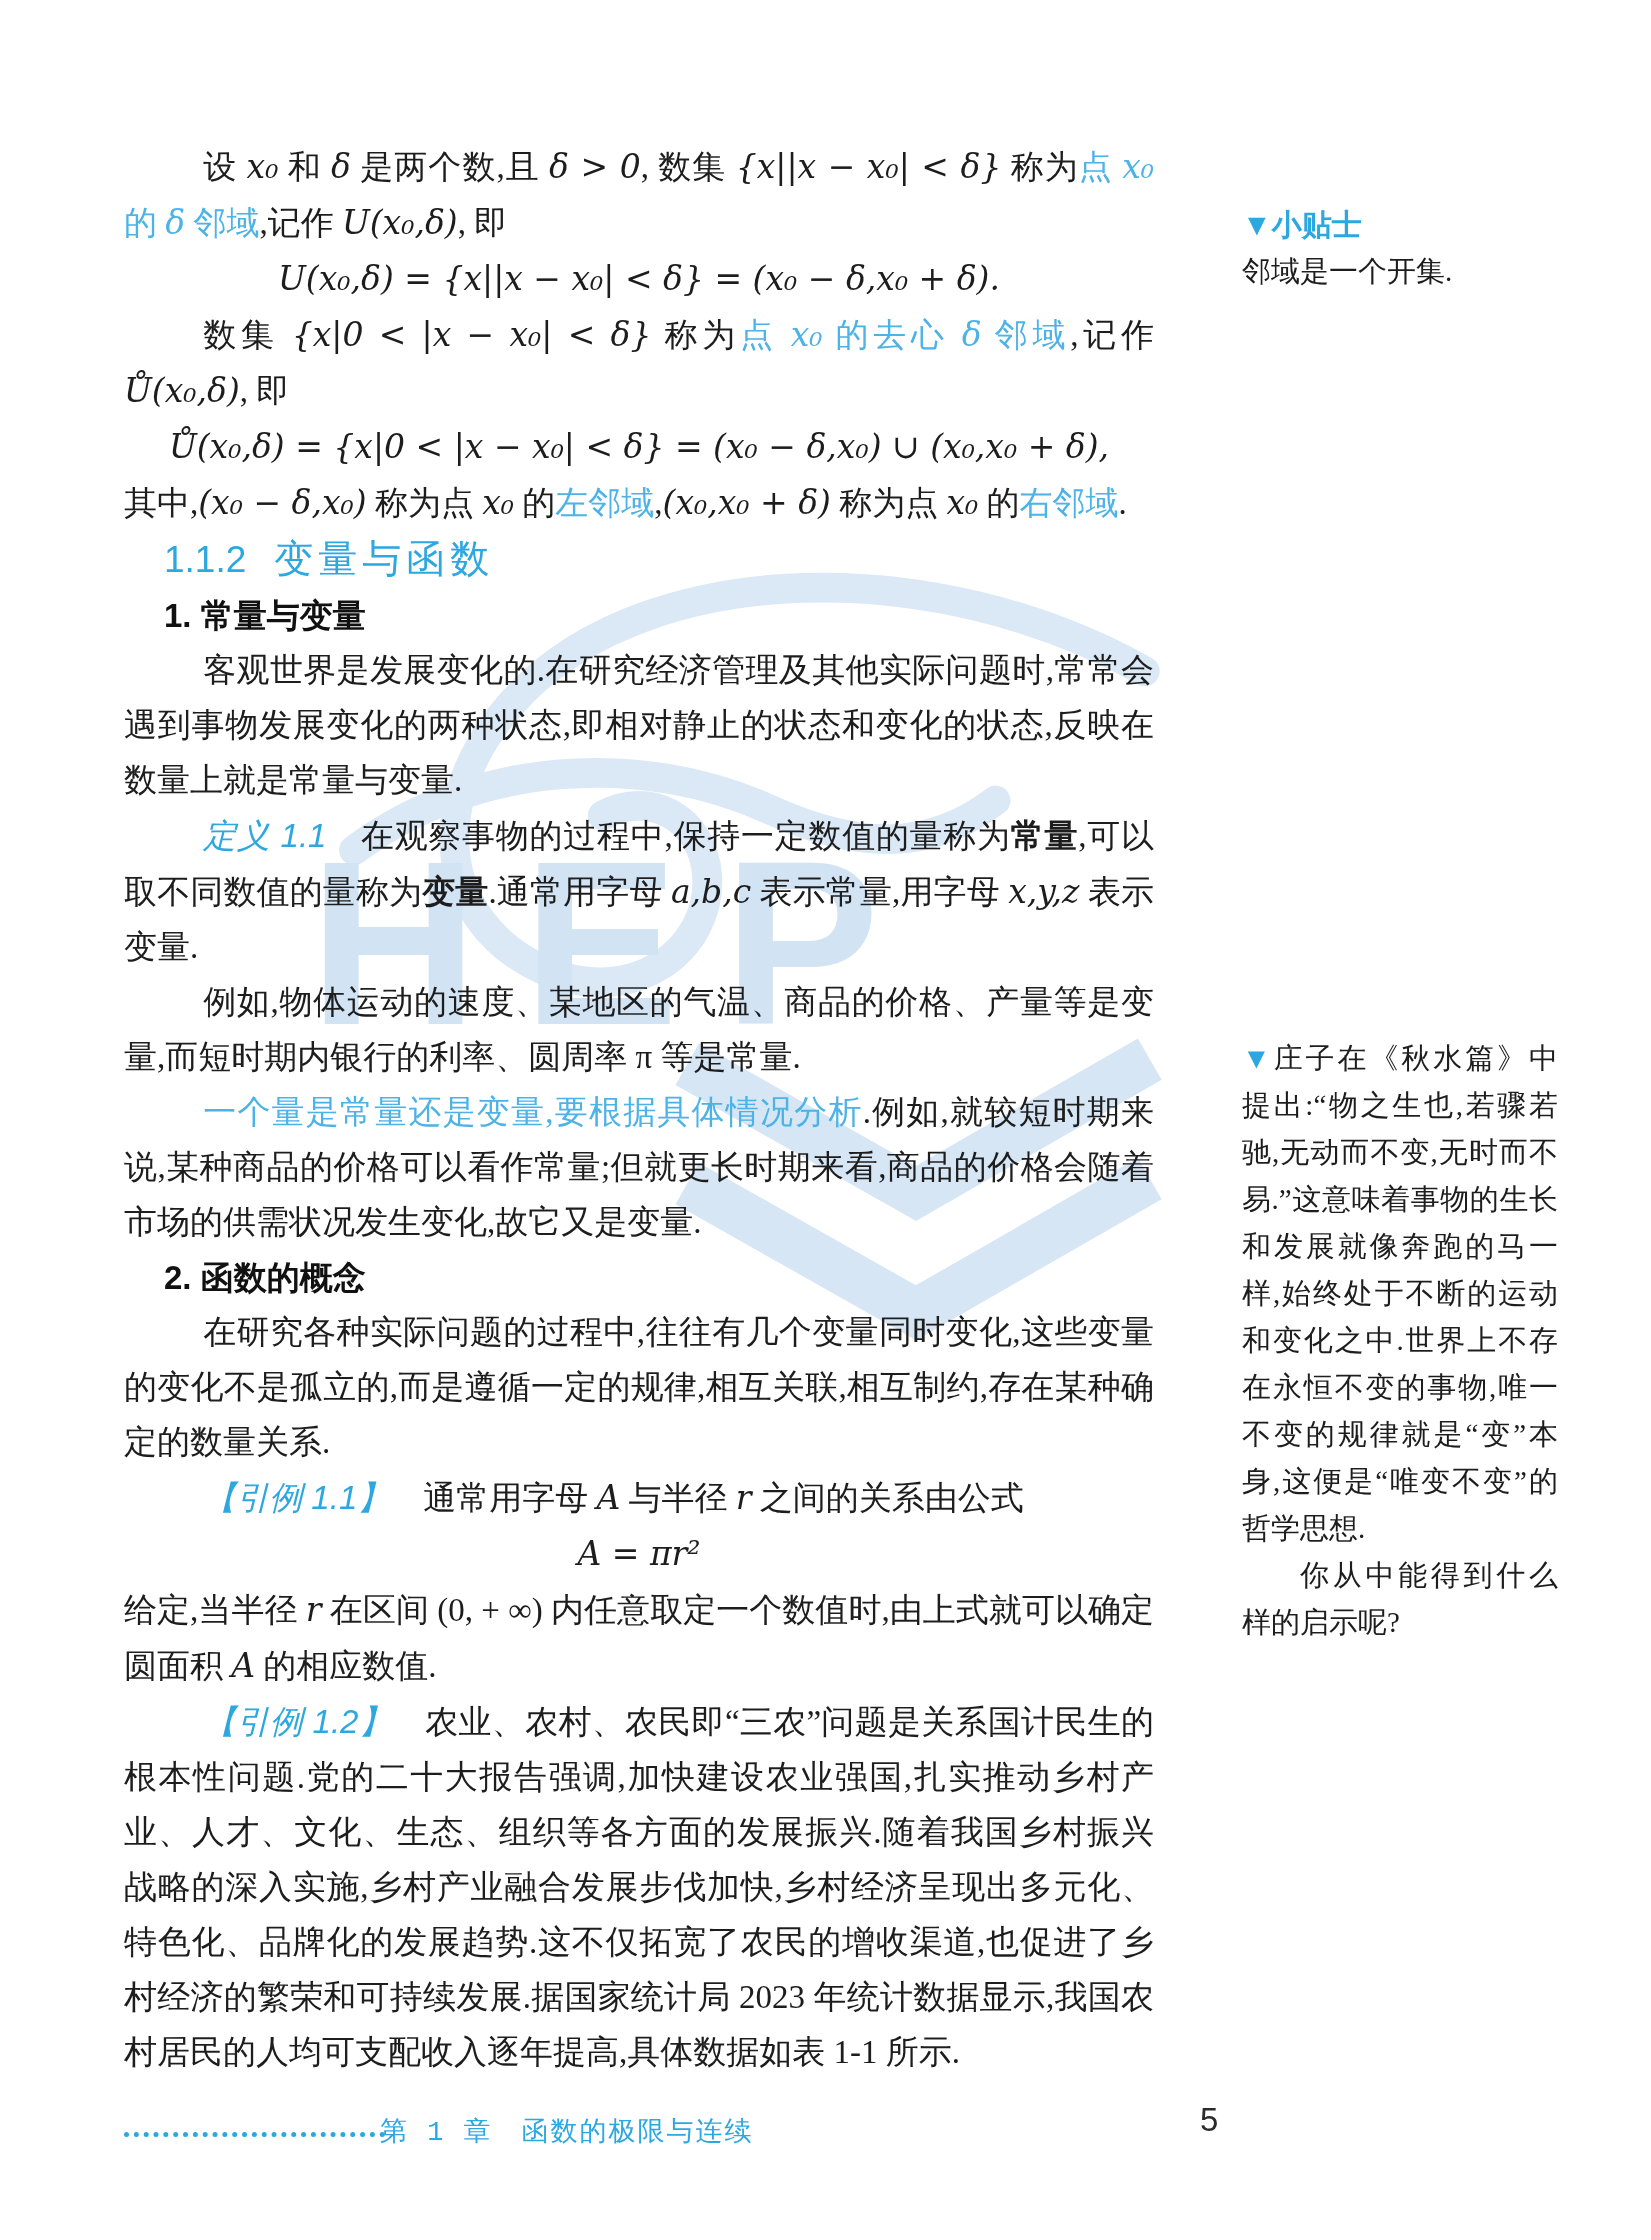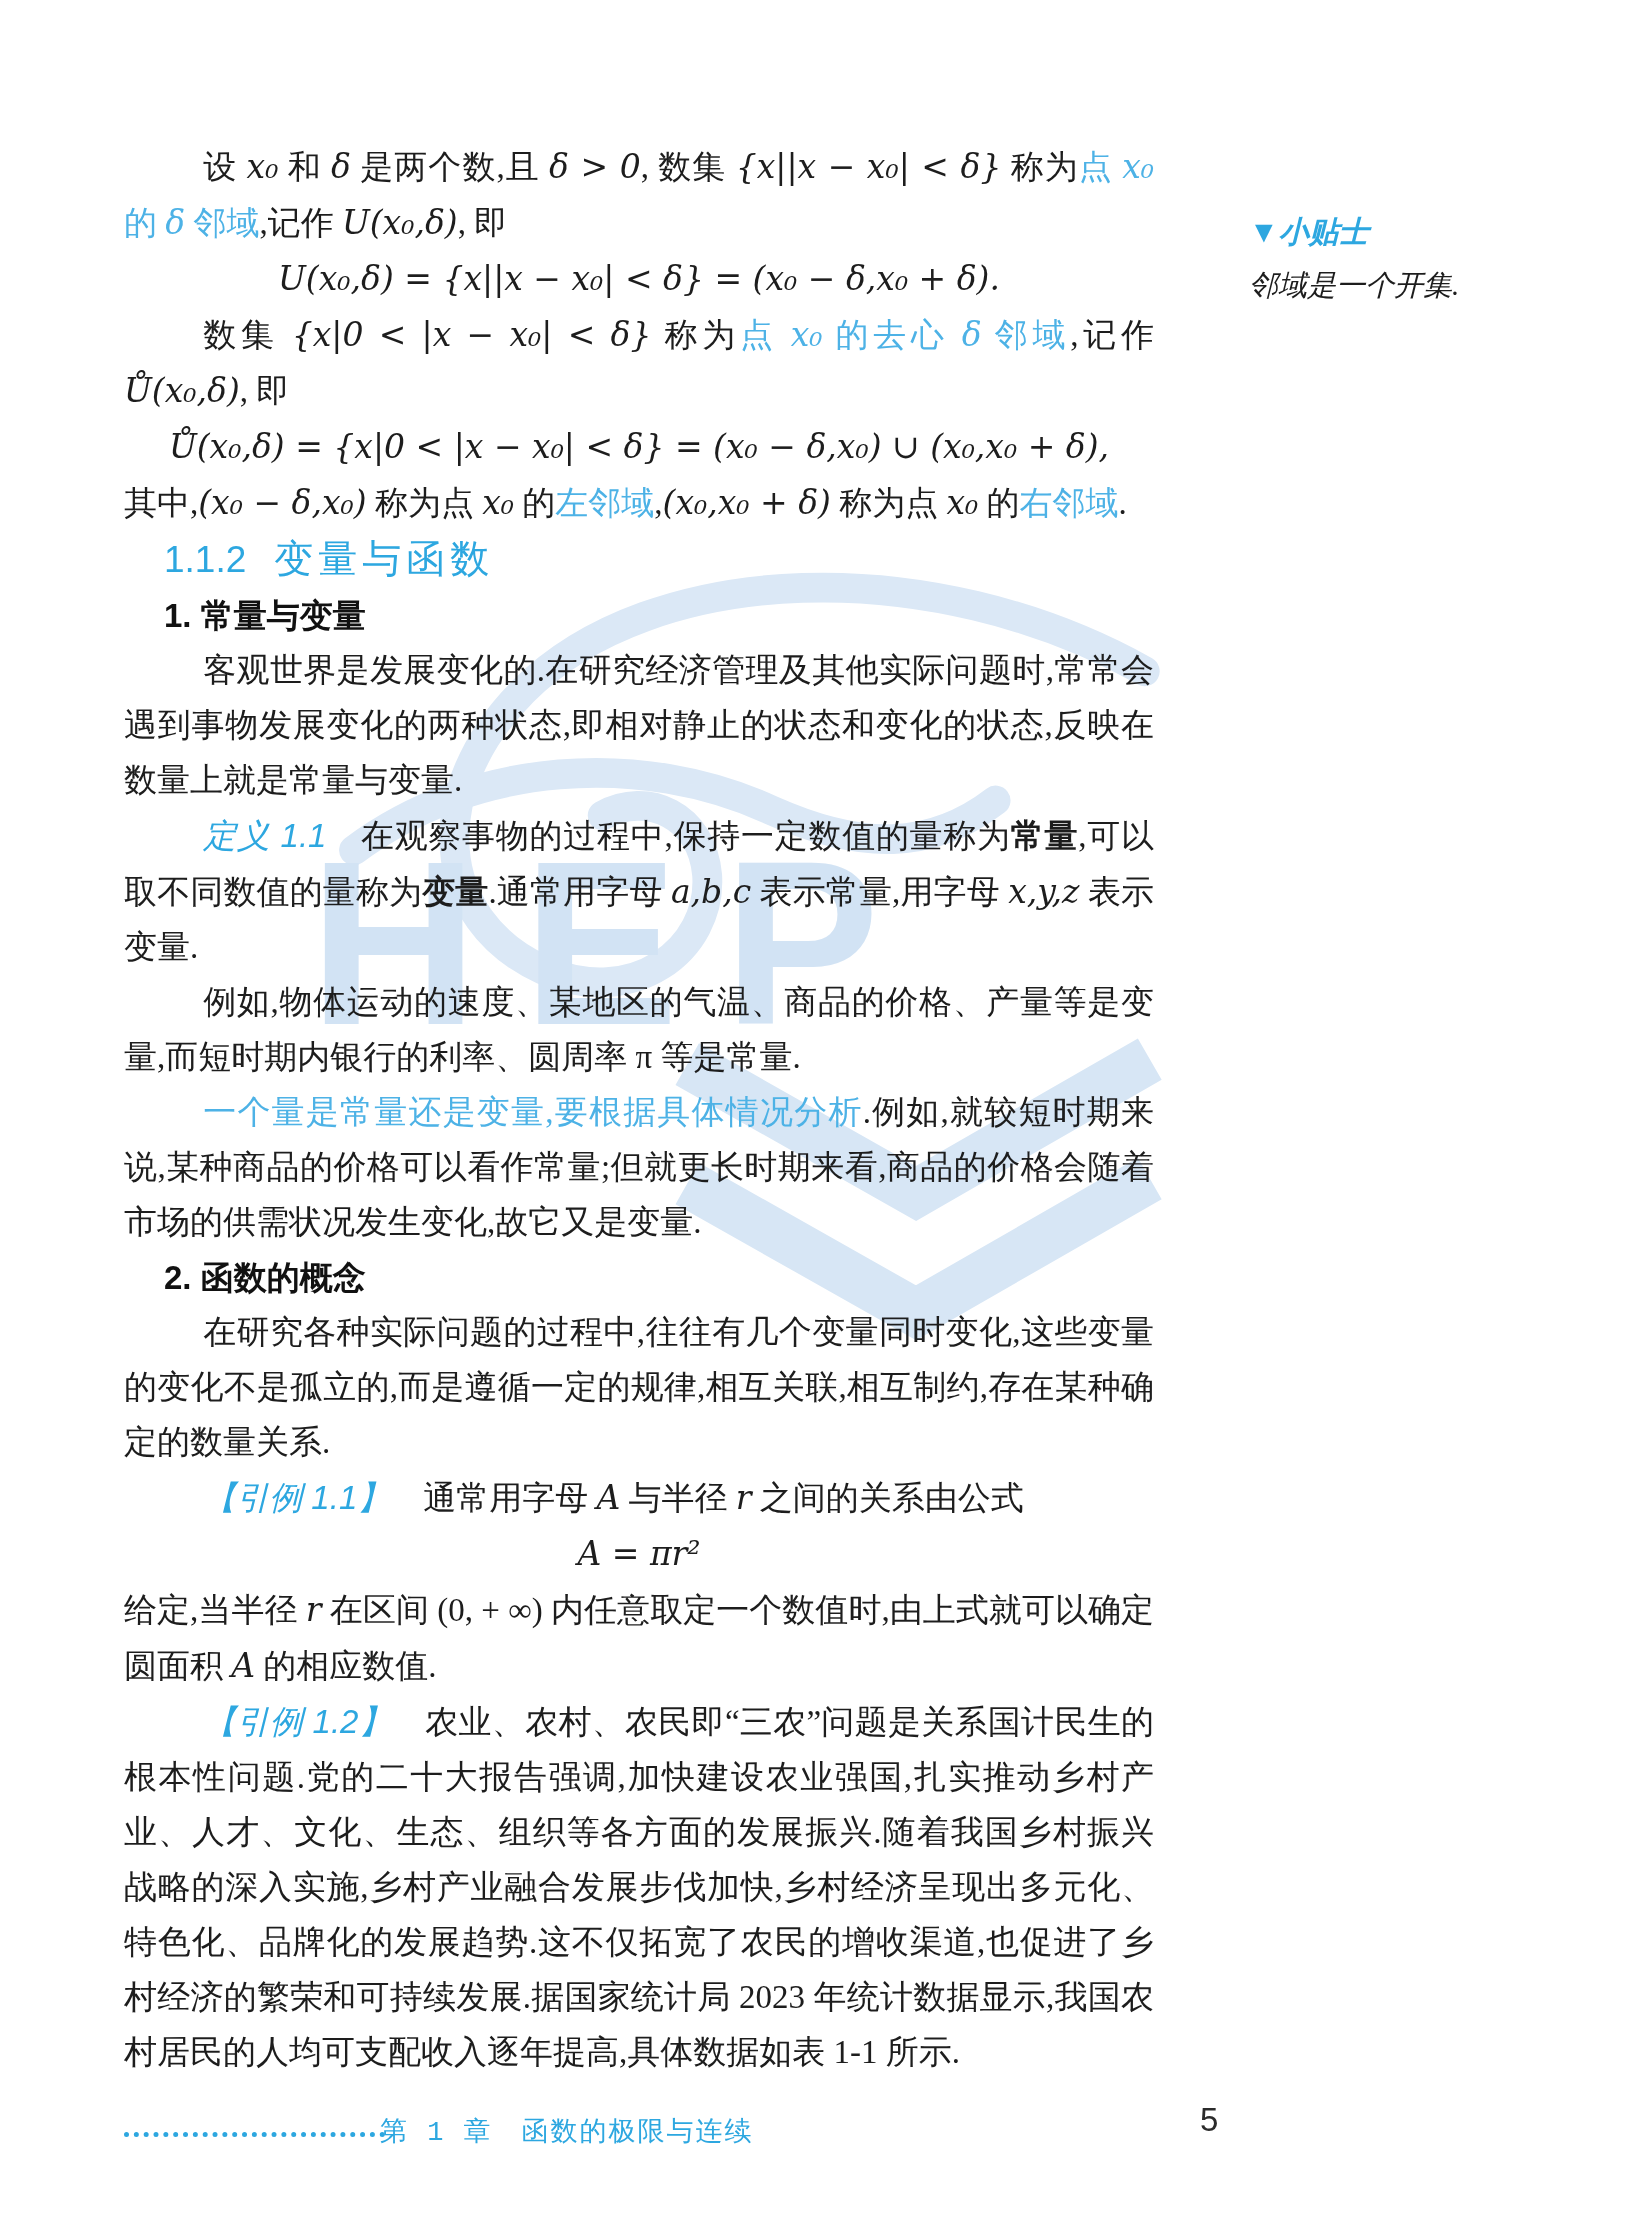--- a/index.html
+++ b/index.html
@@ -36,21 +36,21 @@
   .s-m{font-style:italic;font-family:"DejaVu Serif",serif;}
   .s-mblue{font-style:italic;font-family:"DejaVu Serif",serif;color:var(--blue);}
   .s-b{font-family:Liberation Sans, sans-serif;font-weight:bold;}
   .s-bluedef{color:var(--accent);font-family:"Liberation Sans","DejaVu Sans",sans-serif;font-style:italic;}
   .s-mk{color:var(--accent);}
   
   .margin-col{
     position:absolute;left:1242px;top:0;width:316px;height:100%;z-index:1;
     font-size:29px;line-height:47px;text-align:justify;
   }
-  .margin-col p{margin:7px;font-style:italic;}
+  .margin-col p{margin:0;}
   .tip{position:absolute;top:201px;left:0;right:0;}
   .tip-title{
     font-family:"Liberation Sans","DejaVu Sans",sans-serif;color:var(--accent);
     font-size:30px;font-weight:bold;text-align:left;
   }
   .tip-body{margin-top:2px;}
   .note{position:absolute;top:1035px;left:0;right:0;}
   .note .q{text-indent:2em;}
   
   .footer-dots{
@@ -103,20 +103,24 @@
     <p class="formula noindent"><span class="s-m">A = πr²</span></p>
     <p class="noindent"><span>给定,当半径 </span><span class="s-m">r</span><span> 在区间 (0, + ∞) 内任意取定一个数值时,由上式就可以确定圆面积 </span><span class="s-m">A</span><span> 的相应数值.</span></p>
     <p><span class="s-bluedef">【引例 1.2】</span><span>　农业、农村、农民即“三农”问题是关系国计民生的根本性问题.党的二十大报告强调,加快建设农业强国,扎实推动乡村产业、人才、文化、生态、组织等各方面的发展振兴.随着我国乡村振兴战略的深入实施,乡村产业融合发展步伐加快,乡村经济呈现出多元化、特色化、品牌化的发展趋势.这不仅拓宽了农民的增收渠道,也促进了乡村经济的繁荣和可持续发展.据国家统计局 2023 年统计数据显示,我国农村居民的人均可支配收入逐年提高,具体数据如表 1-1 所示.</span></p>
   </div>
 
   <div class="margin-col">
     <div class="tip">
       <p class="tip-title"><span>▼</span><span>小贴士</span></p>
       <p class="tip-body">邻域是一个开集.</p>
     </div>
+    <div class="note">
+      <p><span class="s-mk">▼</span><span>庄子在《秋水篇》中提出:“物之生也,若骤若驰,无动而不变,无时而不易.”这意味着事物的生长和发展就像奔跑的马一样,始终处于不断的运动和变化之中.世界上不存在永恒不变的事物,唯一不变的规律就是“变”本身,这便是“唯变不变”的哲学思想.</span></p>
+      <p class="q">你从中能得到什么样的启示呢?</p>
+    </div>
   </div>
 
   <div class="footer-dots"></div>
   <div class="footer-chapter">第 1 章　函数的极限与连续</div>
   <div class="footer-page">5</div>
 
 </div>
 
 
 </body></html>

